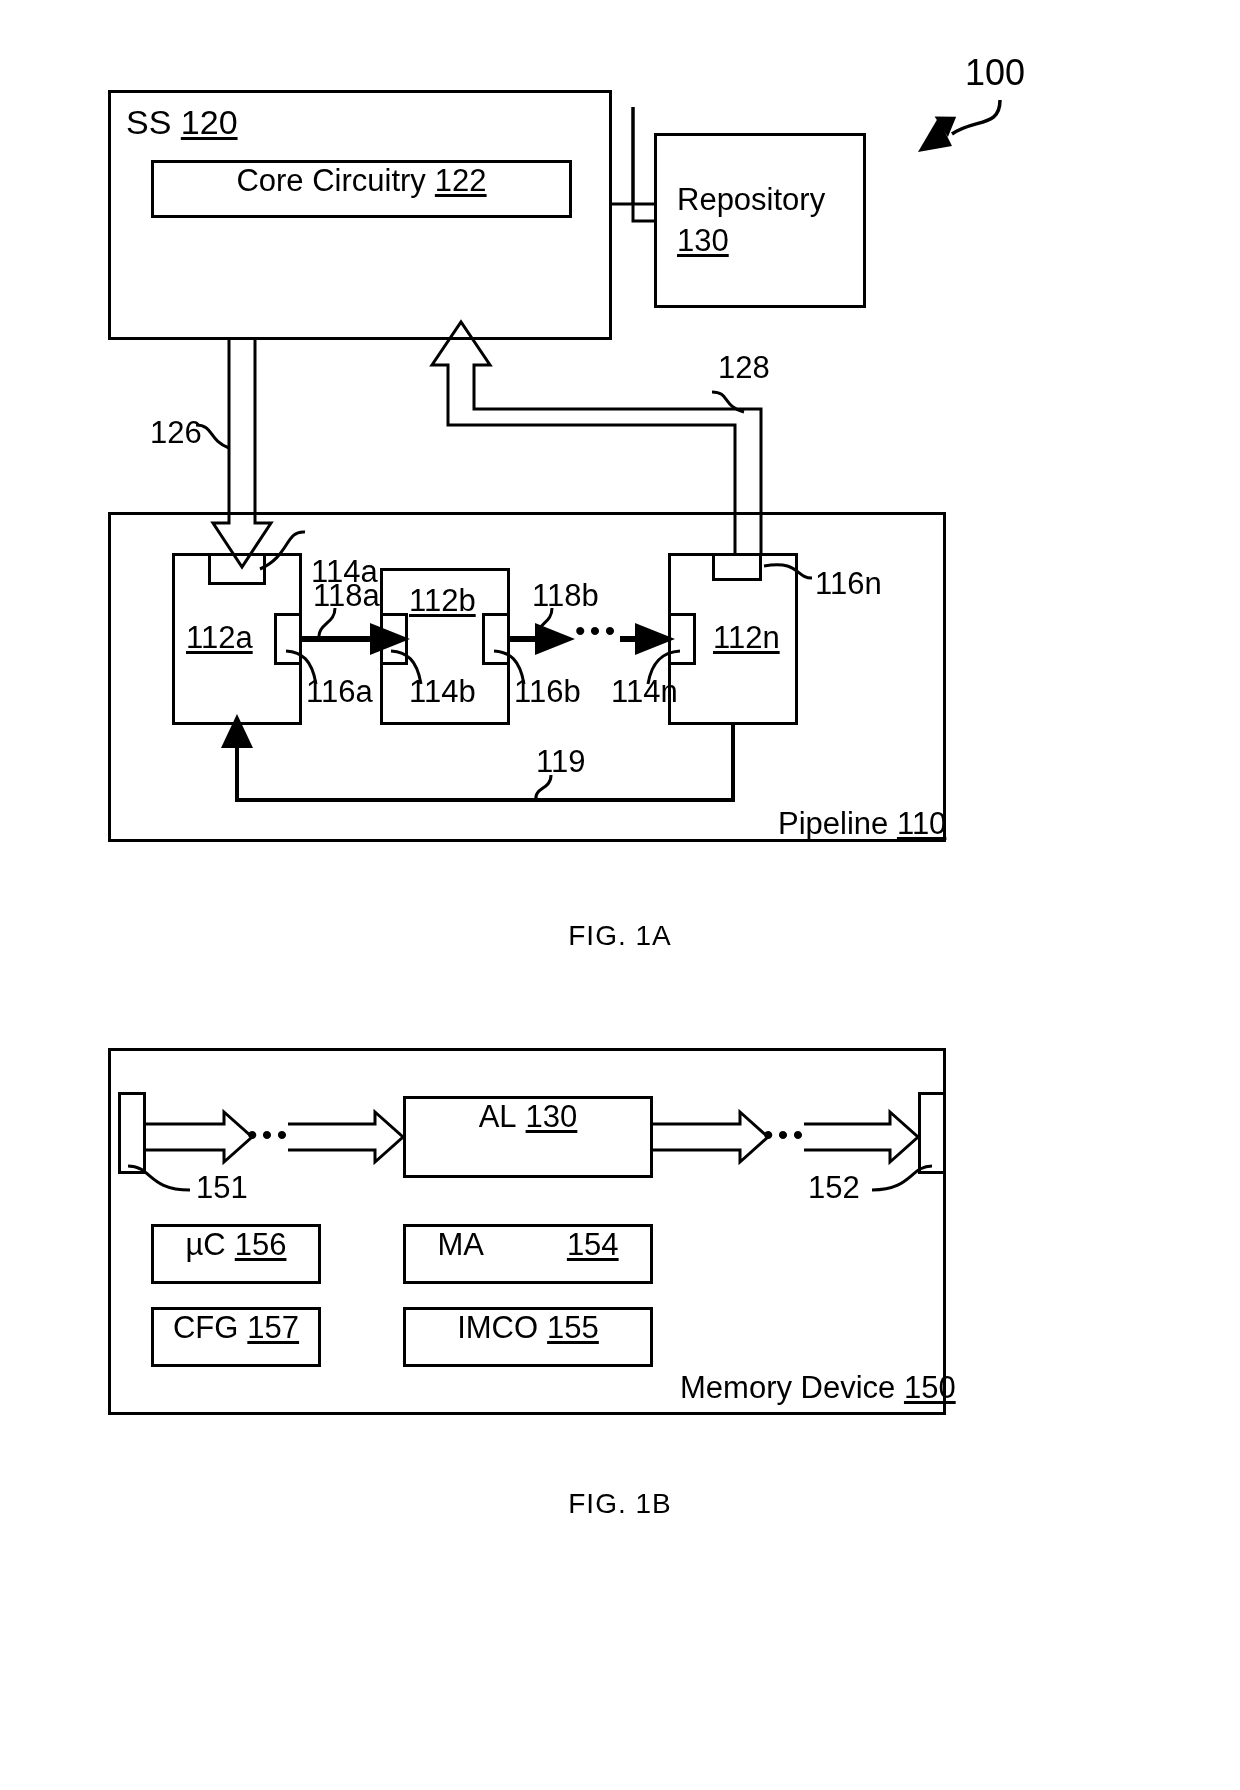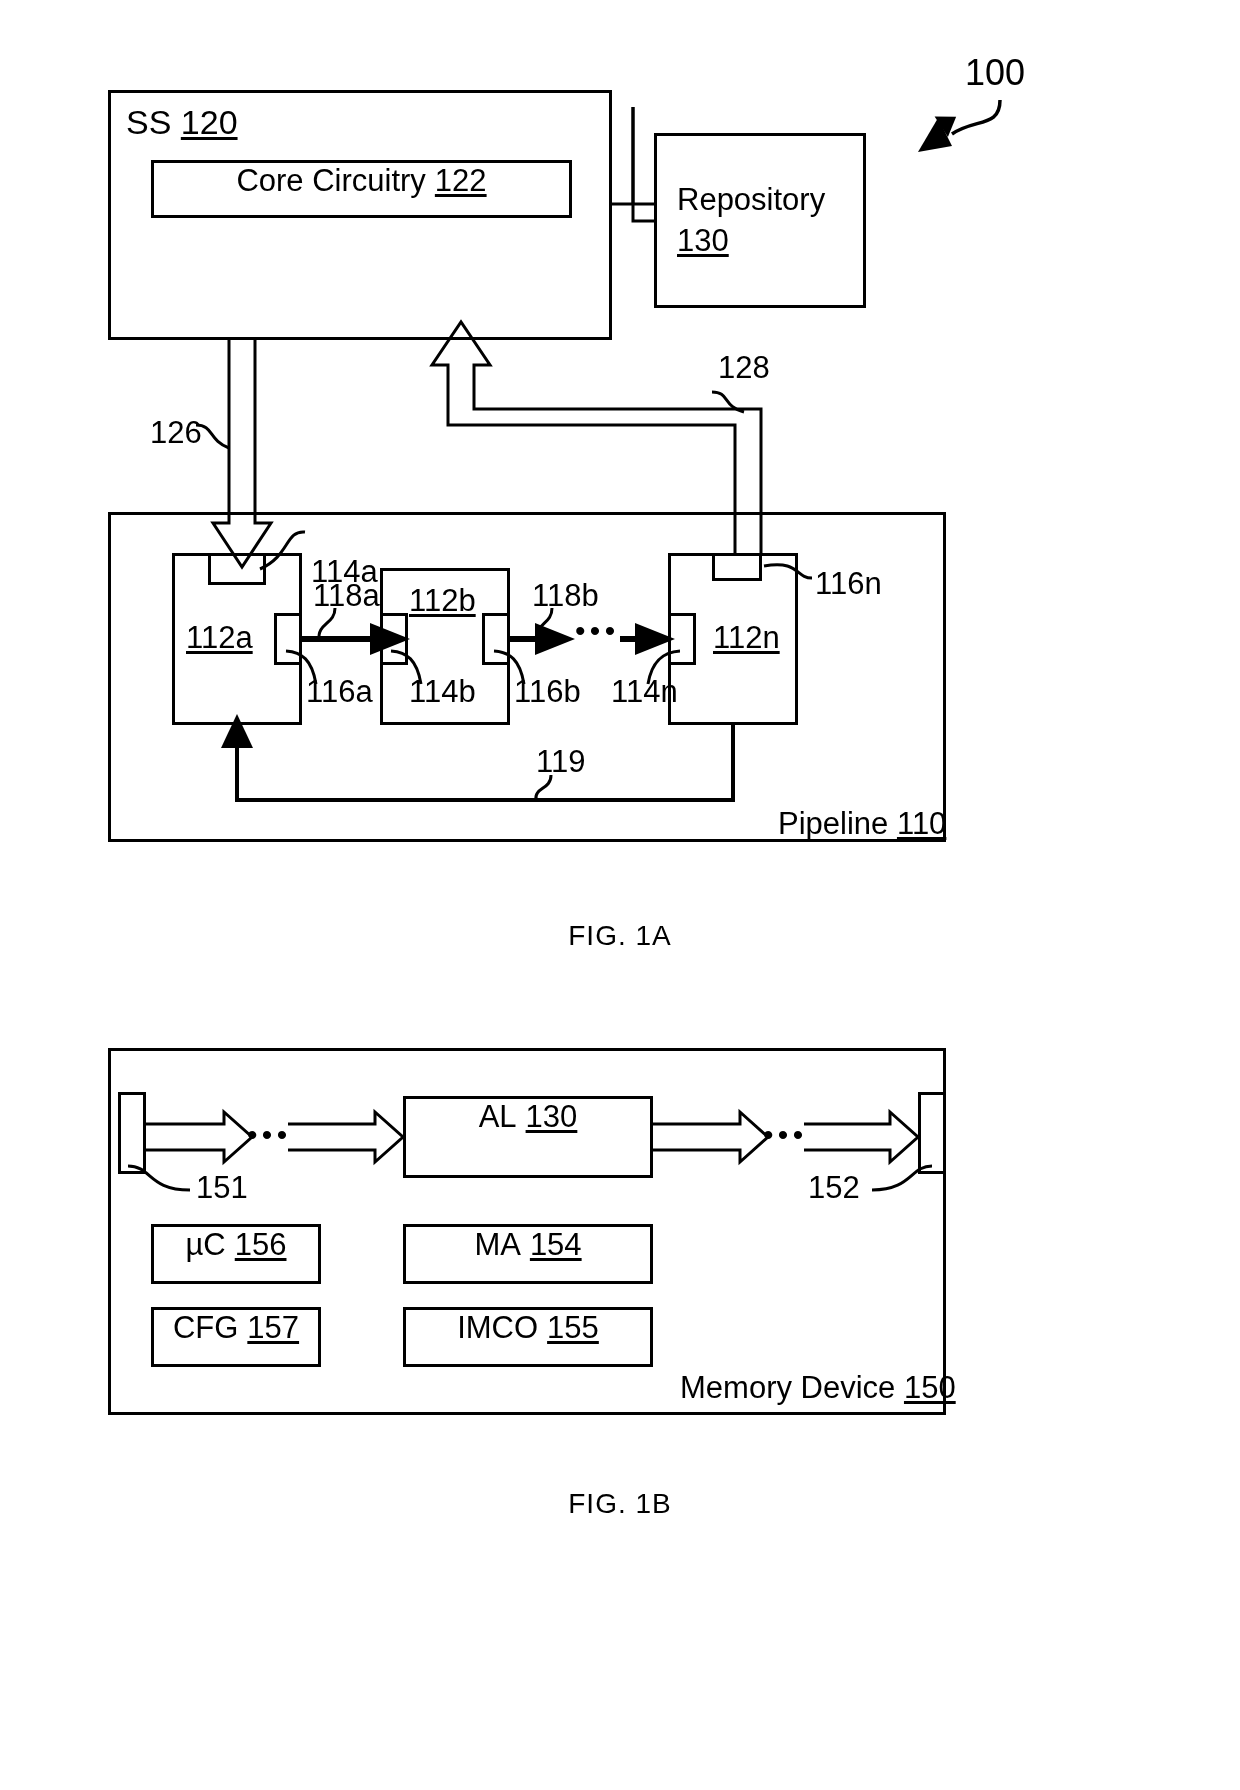--- a/index.html
+++ b/index.html
@@ -159,21 +159,21 @@
 
   <div class="box" style="left:151px;top:307px;width:170px;height:60px;">
     <div class="ctr" style="font-size:31px;">
       <span>CFG</span>
       <span style="width:9px"></span>
       <span class="u">157</span>
     </div>
   </div>
 
   <div class="box" style="left:403px;top:224px;width:250px;height:60px;">
-    <div class="ctr" style="font-size:31px;">
+    <div class="ctr" style="font-size:31px;gap:37px;">
       <span>MA</span>
       <span style="width:9px"></span>
       <span class="u">154</span>
     </div>
   </div>
 
   <div class="box" style="left:403px;top:307px;width:250px;height:60px;">
     <div class="ctr" style="font-size:31px;">
       <span>IMCO</span>
       <span style="width:9px"></span>

